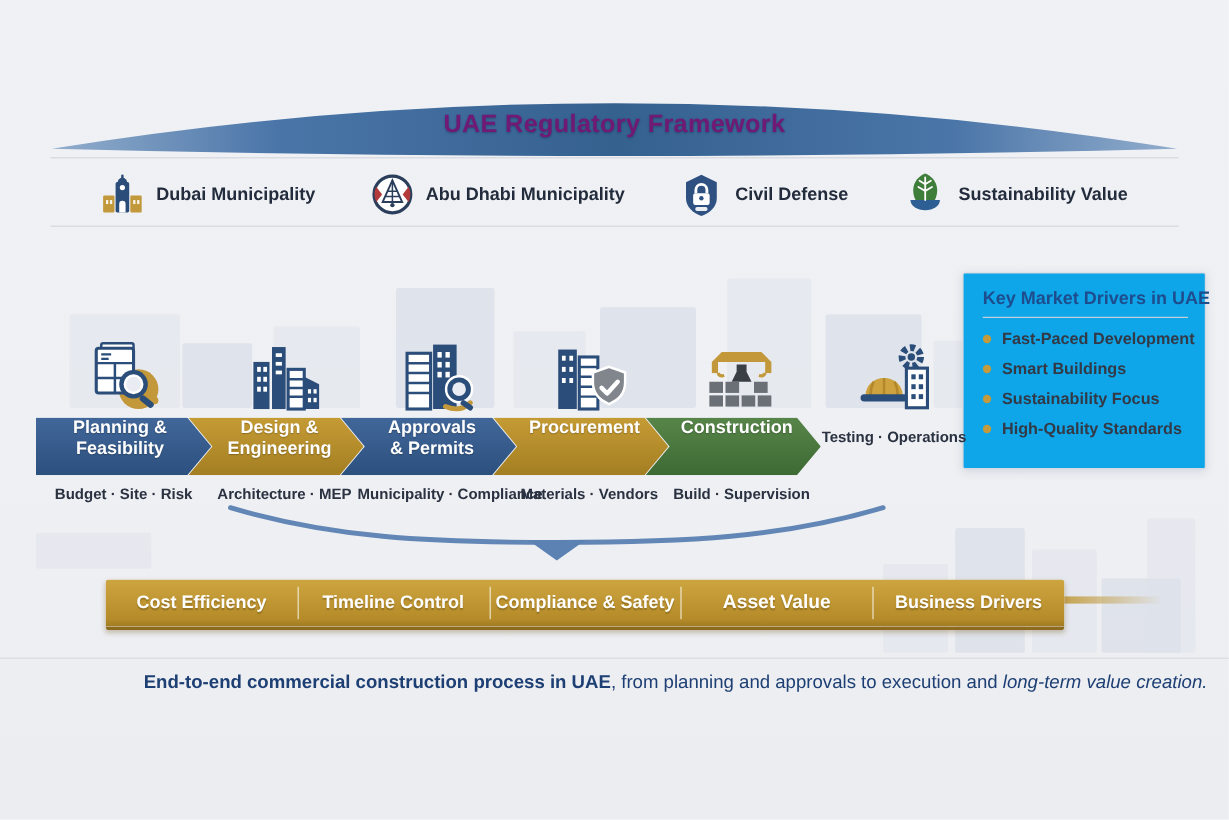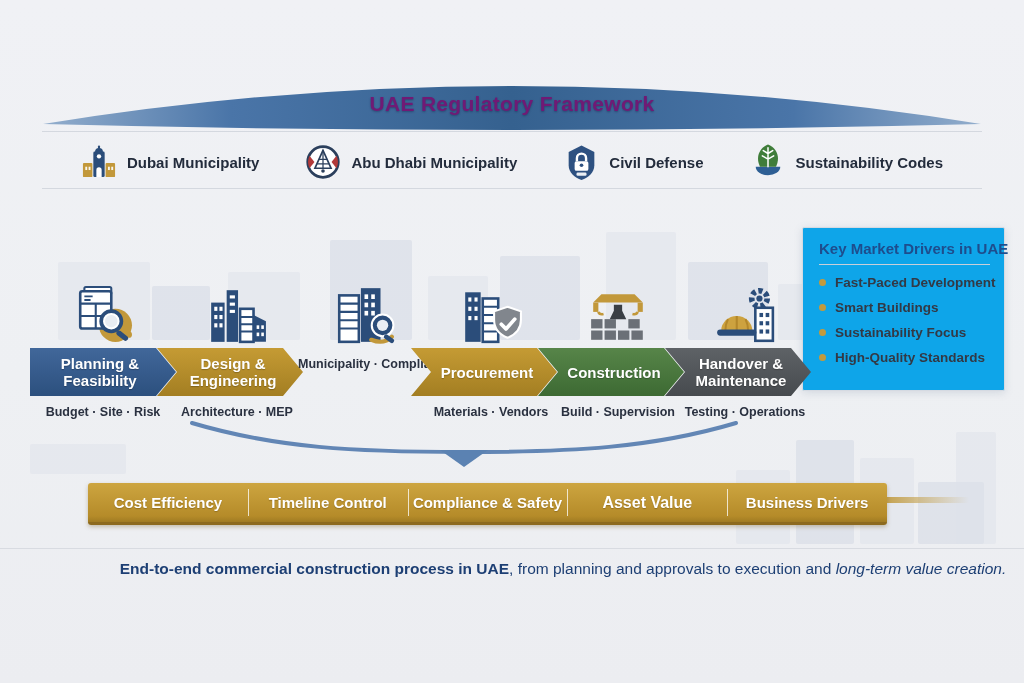--- a/index.html
+++ b/index.html
@@ -35,21 +35,21 @@
   
   .flow { position:absolute; left:30px; top:290px; display:flex; z-index:3; }
   .stage { width:146px; position:relative; }
   .stage + .stage { margin-left:-19px; }
   .stage-icon-area { height:58px; display:flex; align-items:flex-end; justify-content:center; }
   .stage + .stage .stage-icon-area { padding-left:14px; }
   .chevron {
     height:48px; position:relative; color:#fff;
     clip-path:polygon(0 0, calc(100% - 20px) 0, 100% 50%, calc(100% - 20px) 100%, 0 100%, 20px 50%);
     filter:drop-shadow(0 2px 2px rgba(40,60,90,.28));
-    display:flex; flex-direction:column; justify-content:center; align-items:center;
+    display:flex; flex-direction:column; align-items:center;
     padding-left:16px; padding-right:10px;
   }
   .stage--first .chevron { clip-path:polygon(0 0, calc(100% - 20px) 0, 100% 50%, calc(100% - 20px) 100%, 0 100%); padding-left:4px; }
   .chevron span { display:block; font-size:15px; font-weight:700; line-height:17px; text-align:center;
     text-shadow:0 1px 1px rgba(0,0,0,.25); white-space:nowrap; }
   .chevron span:empty { display:none; }
   .stage--blue  .chevron { background:linear-gradient(180deg,#41679a 0%,#2c507e 100%); }
   .stage--gold  .chevron { background:linear-gradient(180deg,#c59b34 0%,#a37e22 100%); }
   .stage--green .chevron { background:linear-gradient(180deg,#578549 0%,#3d6a33 100%); }
   .stage--gray  .chevron { background:linear-gradient(180deg,#5e6266 0%,#464a4e 100%); }
@@ -180,21 +180,21 @@
     <span class="reg-label">Civil Defense</span>
   </div>
     <div class="regulator">
     <span class="reg-icon">
         <svg viewBox="0 0 36 40" width="34" height="38">
     <path d="M5 25 a13 9 0 0 0 26 0 Z" fill="#2e5f94"></path>
     <path d="M18 1.5 C27 5 31.5 14.5 26.5 25 H9.5 C4.5 14.5 9 5 18 1.5 Z" fill="#3f7d3a"></path>
     <path d="M18 5 V25 M18 11 l-5 -3 M18 11 l5 -3 M18 17 l-6 -3.5 M18 17 l6 -3.5" stroke="#fff" stroke-width="1.6" fill="none" stroke-linecap="round"></path>
   </svg>
       </span>
-    <span class="reg-label">Sustainability Codes</span>
+    <span class="reg-label">Sustainability Value</span>
   </div>
   </div>
 
 <div class="flow">
     <div class="stage stage--blue stage--first">
     <div class="stage-icon-area">
         <span class="stage-icon"><svg viewBox="0 0 60 56" width="64" height="58">
     <circle cx="42" cy="38" r="16" fill="#c2983a"></circle>
     <rect x="44" y="44" width="14" height="6" rx="3" fill="#c2983a"></rect>
     <rect x="12" y="1" width="26" height="7" rx="1.5" fill="#fff" stroke="#2b4d7a" stroke-width="2"></rect>
@@ -260,20 +260,24 @@
               <rect x="38" y="16" width="3.5" height="4.5"></rect>
     <rect x="31.5" y="24" width="3.5" height="4.5"></rect>
               <rect x="38" y="24" width="3.5" height="4.5"></rect>
             </g>
     <path d="M38 52 q12 5 20 -3" stroke="#c2983a" stroke-width="4" fill="none" stroke-linecap="round"></path>
     <circle cx="49" cy="38" r="10.5" fill="#2b4d7a" stroke="#fff" stroke-width="2"></circle>
     <circle cx="49" cy="38" r="5.5" fill="#e9edf3"></circle>
     <rect x="52" y="46" width="11" height="4.5" rx="2" transform="rotate(35 52 46)" fill="#2b4d7a"></rect>
   </svg></span>
       </div>
+    <div class="chevron">
+      <span class="stage-line1">Approvals</span>
+      <span class="stage-line2">&amp; Permits</span>
+    </div>
     <div class="stage-sub">Municipality · Compliance</div>
   </div>
     <div class="stage stage--gold">
     <div class="stage-icon-area">
         <span class="stage-icon"><svg viewBox="0 0 62 56" width="64" height="58">
     <rect x="6" y="6" width="15" height="48" fill="#2b4d7a"></rect>
     <g fill="#fff">
               <rect x="9" y="11" width="3" height="4"></rect>
               <rect x="15" y="11" width="3" height="4"></rect>
     <rect x="9" y="20" width="3" height="4"></rect>
@@ -330,24 +334,20 @@
     <rect x="45" y="34" width="3.5" height="4"></rect>
               <rect x="51" y="34" width="3.5" height="4"></rect>
     <rect x="45" y="42" width="3.5" height="4"></rect>
               <rect x="51" y="42" width="3.5" height="4"></rect>
             </g>
     <path d="M8 43 a15 14 0 0 1 30 0 Z" fill="#cda23f"></path>
     <path d="M23 29 v14 M14.5 32 q-2.5 5 -2.5 11 M31.5 32 q2.5 5 2.5 11" stroke="#b3872a" stroke-width="2" fill="none"></path>
     <rect x="4" y="42" width="38" height="6" rx="3" fill="#2b4d7a"></rect>
   </svg></span>
       </div>
-    <div class="chevron">
-      <span class="stage-line1">Handover &amp;</span>
-      <span class="stage-line2">Maintenance</span>
-    </div>
     <div class="stage-sub">Testing · Operations</div>
   </div>
   </div>
 
 <svg class="swoosh" viewBox="0 0 556 52">
   <path d="M6,3 C90,28 170,32 278,32 C386,32 466,28 550,3" stroke="#6286b5" stroke-width="4" fill="none" stroke-linecap="round"></path>
   <polygon points="254,30 302,30 278,47" fill="#5b82b2"></polygon>
 </svg>
 
 <div class="drivers">

